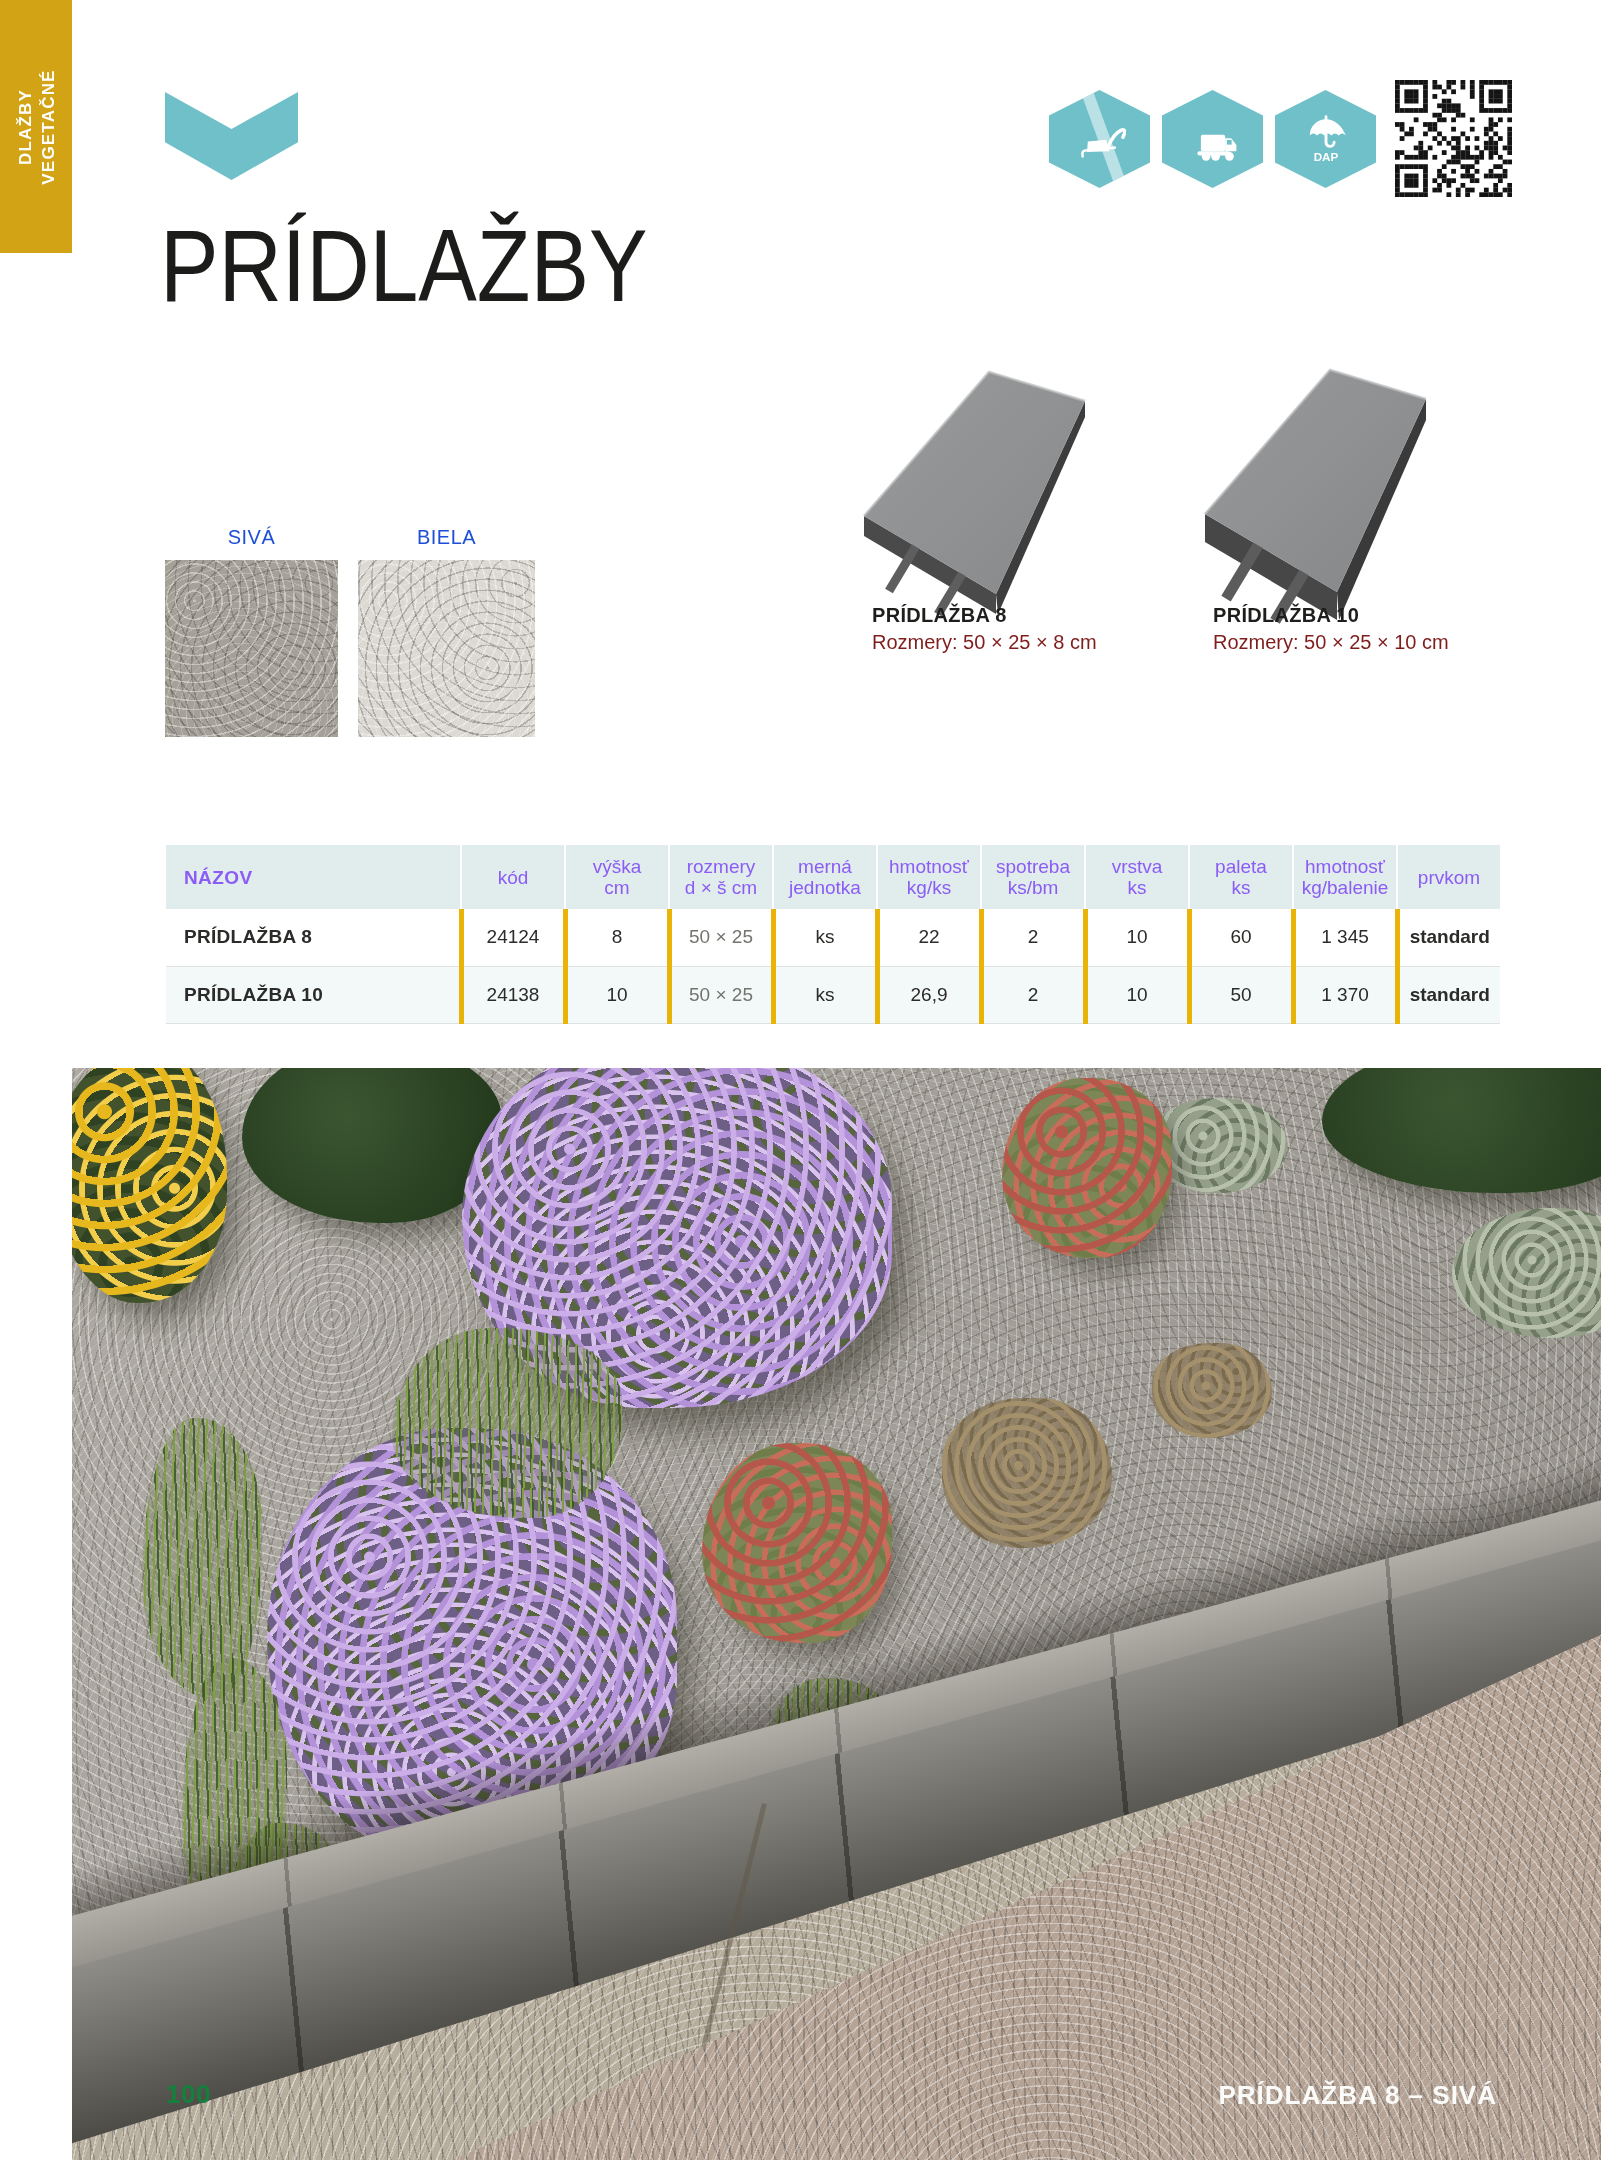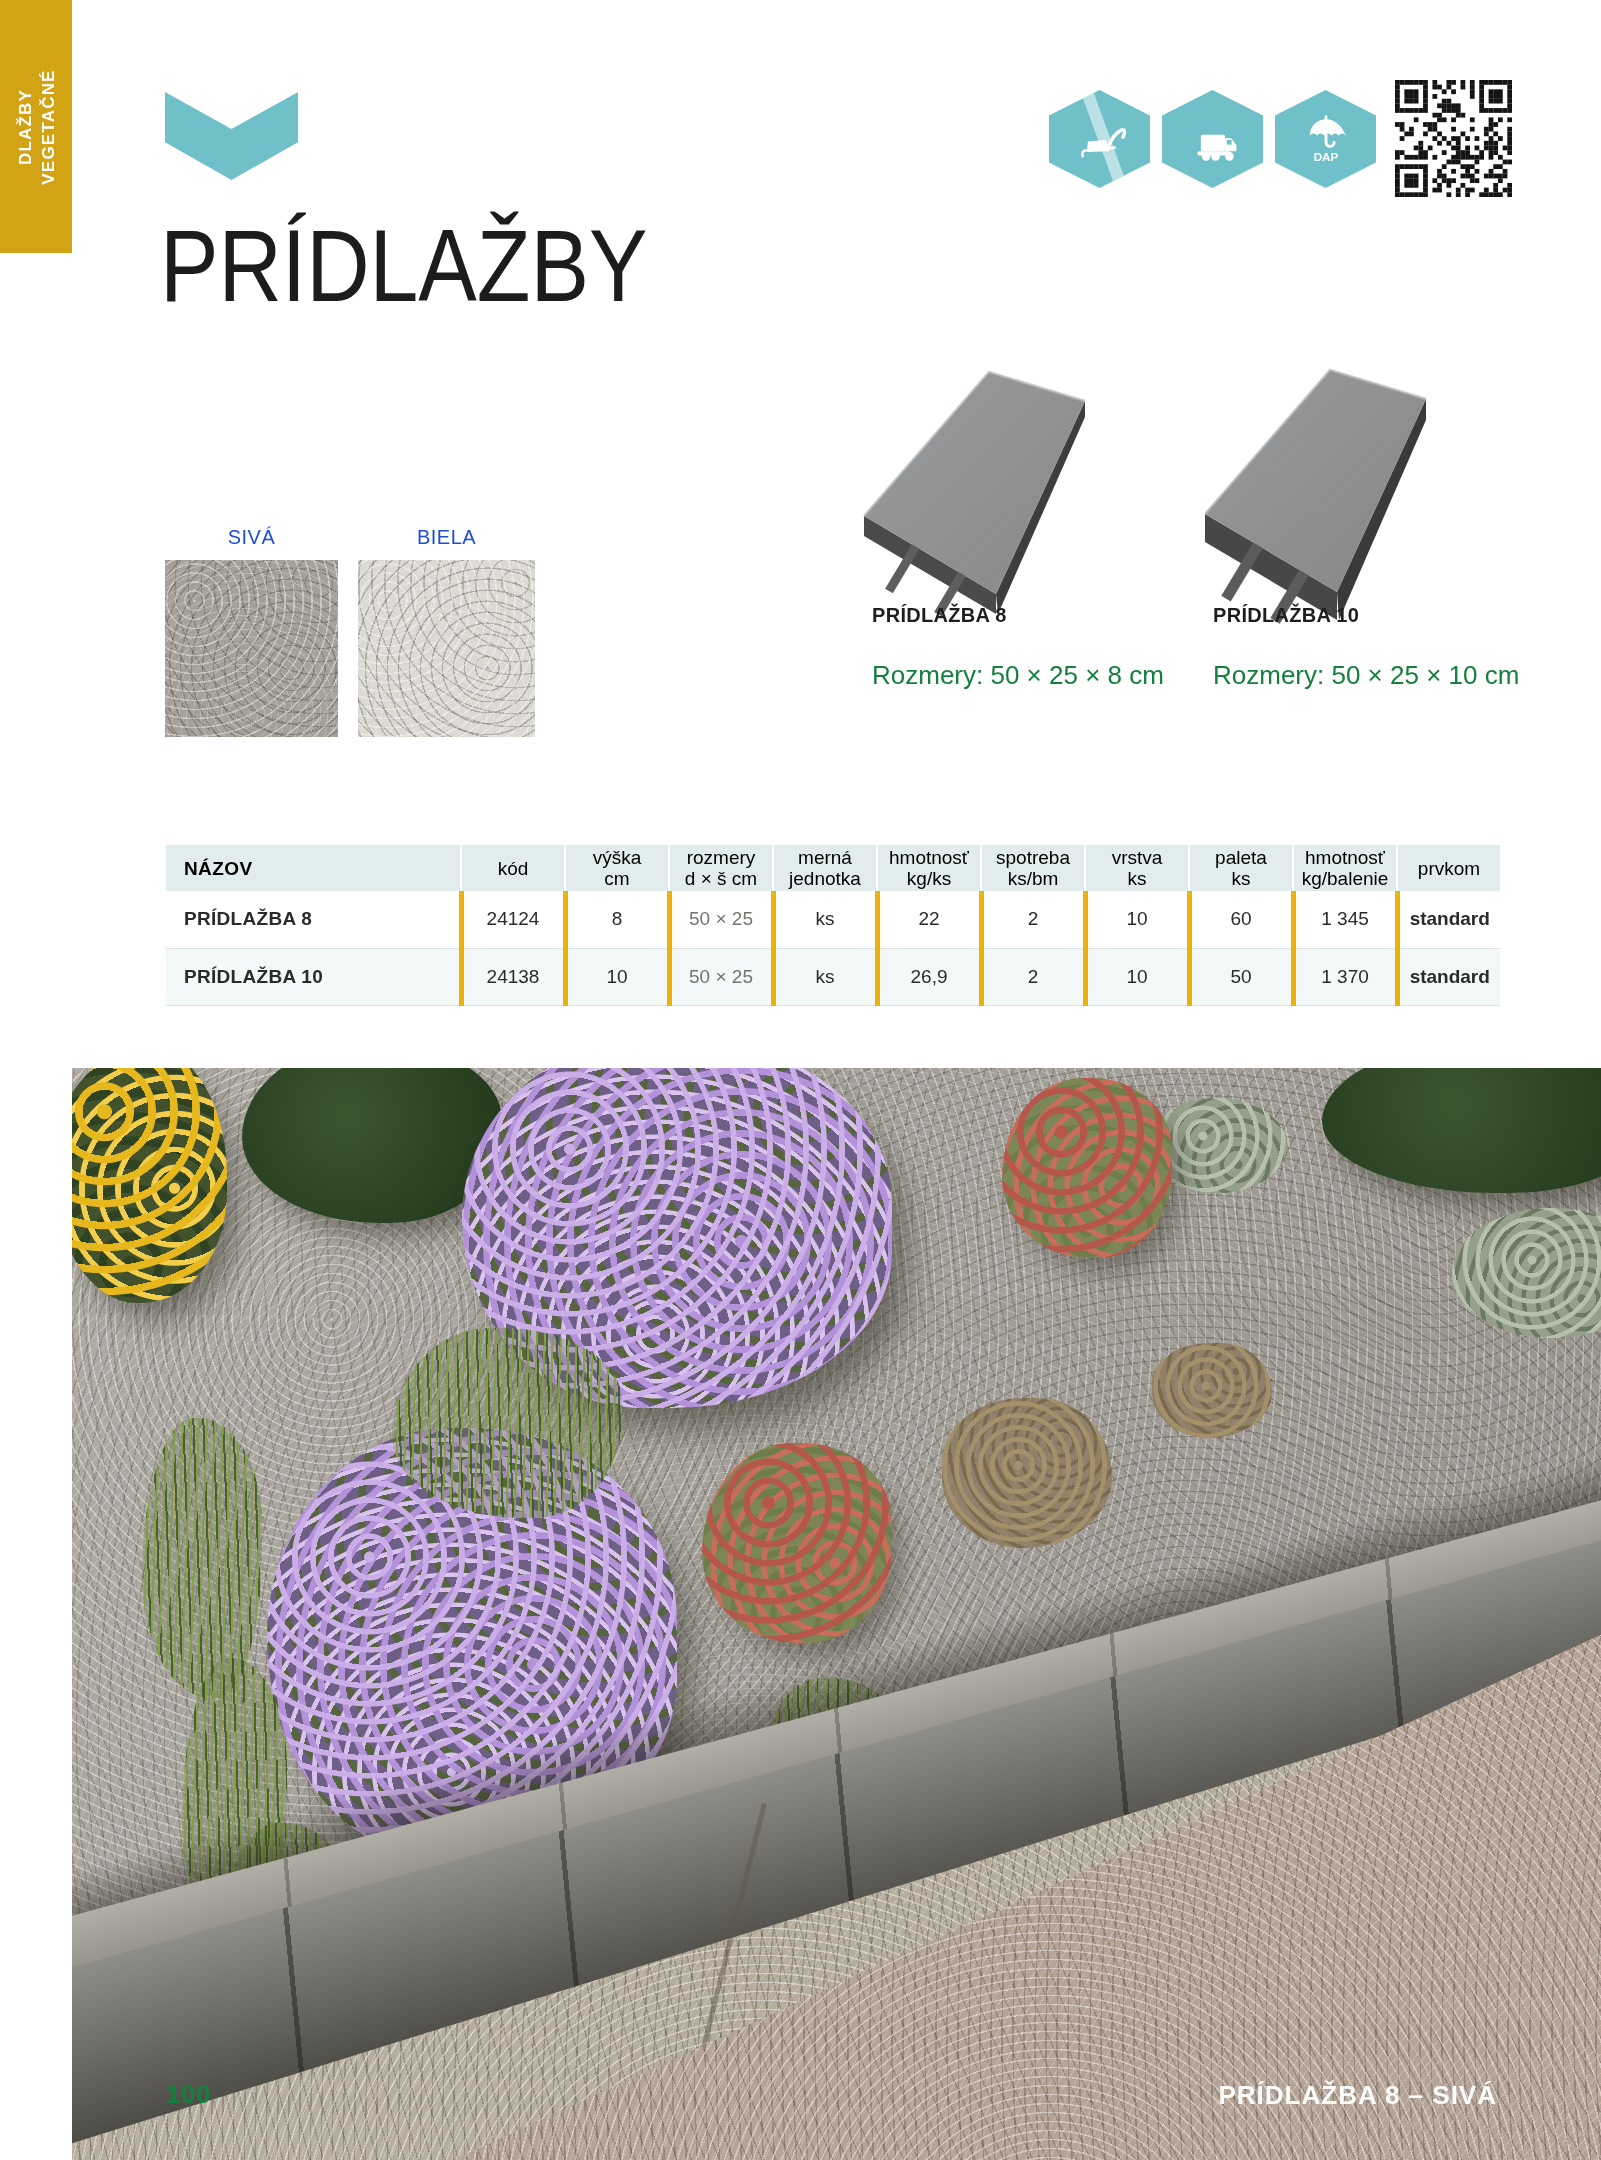--- a/index.html
+++ b/index.html
@@ -50,26 +50,26 @@
   .swatch{position:absolute;top:560px;height:177px;}
   .speckle{background-image:
     repeating-radial-gradient(circle at 17% 23%, rgba(255,255,255,.38) 0 1.5px, transparent 1.5px 9px),
     repeating-radial-gradient(circle at 73% 61%, rgba(62,57,48,.28) 0 1.5px, transparent 1.5px 11px),
     repeating-radial-gradient(circle at 45% 87%, rgba(255,255,255,.22) 0 1px, transparent 1px 7px),
     repeating-radial-gradient(circle at 89% 13%, rgba(40,40,35,.22) 0 1.5px, transparent 1.5px 13px);}
 
   
   .slab{position:absolute;}
   .product-name{position:absolute;font-size:20px;font-weight:700;color:#1e1e1c;letter-spacing:.3px;}
-  .product-dims{position:absolute;font-size:26px;color:#15803d;margin-top:29px;}
+  .product-dims{position:absolute;font-size:20px;color:#7f1d1d;}
 
   
   .spec-table{position:absolute;left:166px;top:845px;width:1334px;border-collapse:collapse;table-layout:fixed;}
-  .spec-table th{background:var(--table-header-bg);font-weight:400;font-size:19px;color:#000000;
-    height:46px;border-left:2px solid #fff;vertical-align:middle;text-align:center;line-height:21px;}
+  .spec-table th{background:var(--table-header-bg);font-weight:400;font-size:19px;color:#8b5cf6;
+    height:64px;border-left:2px solid #fff;vertical-align:middle;text-align:center;line-height:21px;}
   .spec-table th.name{text-align:left;padding-left:18px;font-weight:700;border-left:none;letter-spacing:.4px;}
   .spec-table th span{white-space:pre-line;display:block;}
   .spec-table td{height:57px;text-align:center;font-size:19px;color:var(--text-dark);
     border-left:5px solid #eab308;border-bottom:1px solid #dfe2e1;background:#fff;vertical-align:middle;}
   .spec-table td.name{text-align:left;padding-left:18px;font-weight:700;border-left:none;letter-spacing:.3px;}
   .spec-table tr.alt td{background:var(--table-row-alt-bg);}
   .spec-table td.dim{color:var(--text-grey);}
   .spec-table td.surface{font-weight:700;}
 
   

